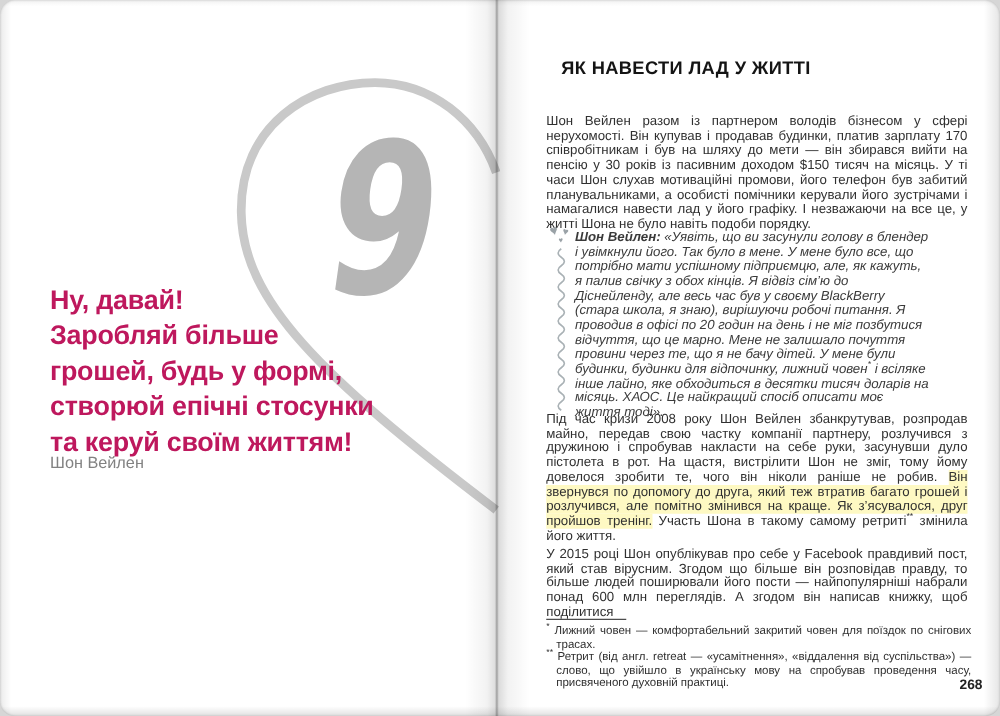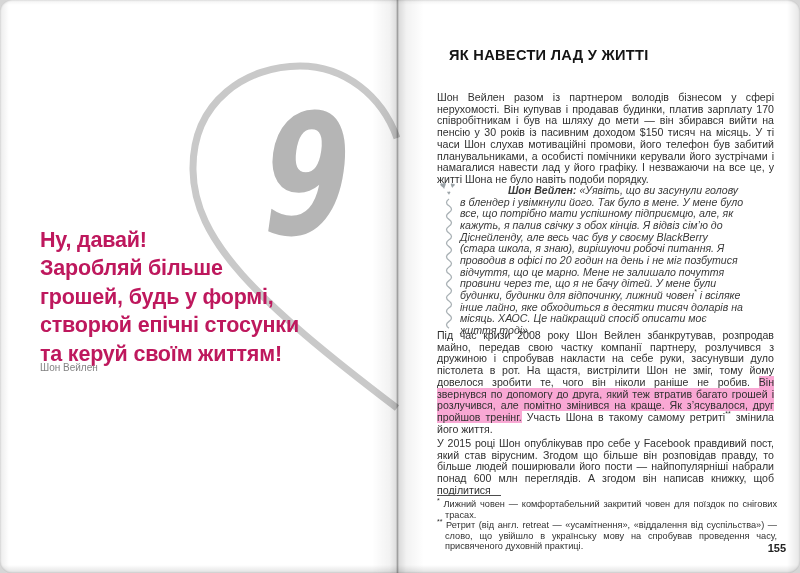--- a/index.html
+++ b/index.html
@@ -20,32 +20,32 @@
   .gutter{position:absolute;left:372px;top:0;bottom:0;width:52px;
           background:linear-gradient(to right,rgba(0,0,0,0) 0%,rgba(0,0,0,.05) 34%,
             rgba(0,0,0,.13) 46%,rgba(0,0,0,.38) 49%,rgba(0,0,0,.14) 52%,
             rgba(0,0,0,.05) 66%,rgba(0,0,0,0) 100%);}
 
   
   .left-graphic{position:absolute;left:0;top:0;}
   .chapter-title{position:absolute;left:40px;top:226px;width:330px;
                  font-weight:bold;font-size:21.5px;line-height:28.4px;color:#be185d;
                  white-space:pre-line;letter-spacing:-0.2px;}
-  .chapter-author{position:absolute;left:40px;top:362px;font-size:10px;color:#828282;}
+  .chapter-author{position:absolute;left:40px;top:362px;font-size:13px;color:#828282;}
 
   
   .rp-heading{position:absolute;left:437px;top:47px;font-size:14.6px;font-weight:bold;
               color:#141414;letter-spacing:.3px;margin-left:12px;}
   .body-par{position:absolute;left:437px;width:337px;font-size:10.6px;line-height:11.7px;
             color:#303030;text-align:justify;}
   #p-intro{top:92px;}
   #p-crisis{top:330px;}
   #p-facebook{top:438px;}
-  .hl{background:#f9a8d4;}
-  .b{font-weight:bold;margin-left:48px;}
+  .hl{background:#fef9c3;}
+  .b{font-weight:bold;}
   sup{font-size:7px;line-height:0;}
 
   .quote-block{position:absolute;left:460px;top:185px;width:284px;font-size:10.6px;
                line-height:11.66px;color:#3a3a3a;font-style:italic;text-align:left;}
   .quote-hearts{position:absolute;left:436px;top:178px;width:26px;height:22px;color:#9aa2a7;}
   .quote-hearts span{position:absolute;line-height:1;}
   .qh1{left:4px;top:2px;font-size:11px;transform:rotate(-14deg);}
   .qh2{left:14px;top:4px;font-size:8px;transform:rotate(12deg);}
   .qh3{left:11px;top:12px;font-size:6px;transform:rotate(-4deg);}
   .quote-wave{position:absolute;left:441px;top:197px;}
@@ -95,21 +95,21 @@
       <div class="body-par" id="p-crisis"><span>Під час кризи 2008 року Шон Вейлен збанкрутував, розпродав майно, передав свою частку компанії партнеру, розлучився з дружиною і спробував накласти на себе руки, засунувши дуло пістолета в рот. На щастя, вистрілити Шон не зміг, тому йому довелося зробити те, чого він ніколи раніше не робив. </span><span class="hl">Він звернувся по допомогу до друга, який теж втратив багато грошей і розлучився, але помітно змінився на краще. Як з’ясувалося, друг пройшов тренінг.</span><span> Участь Шона в такому самому ретриті</span><sup>**</sup><span> змінила його життя.</span></div>
 
       <div class="body-par" id="p-facebook">У 2015 році Шон опублікував про себе у Facebook правдивий пост, який став вірусним. Згодом що більше він розповідав правду, то більше людей поширювали його пости — найпопулярніші набрали понад 600 млн переглядів. А згодом він написав книжку, щоб поділитися</div>
 
       <div class="fn-rule"></div>
       <div class="footnotes">
         <p><sup>*</sup><span> Лижний човен — комфортабельний закритий човен для поїздок по снігових трасах.</span></p>
         <p><sup>**</sup><span> Ретрит (від англ. retreat — «усамітнення», «віддалення від суспільства») — слово, що увійшло в українську мову на спробував проведення часу, присвяченого духовній практиці.</span></p>
       </div>
 
-      <div class="page-number">155</div>
+      <div class="page-number">268</div>
     </div>
 
     <div class="gutter"></div>
     <div class="edge-left"></div>
     <div class="edge-right"></div>
     <div class="edge-bottom"></div>
     <div class="edge-top"></div>
   </div>
 </div>
 

